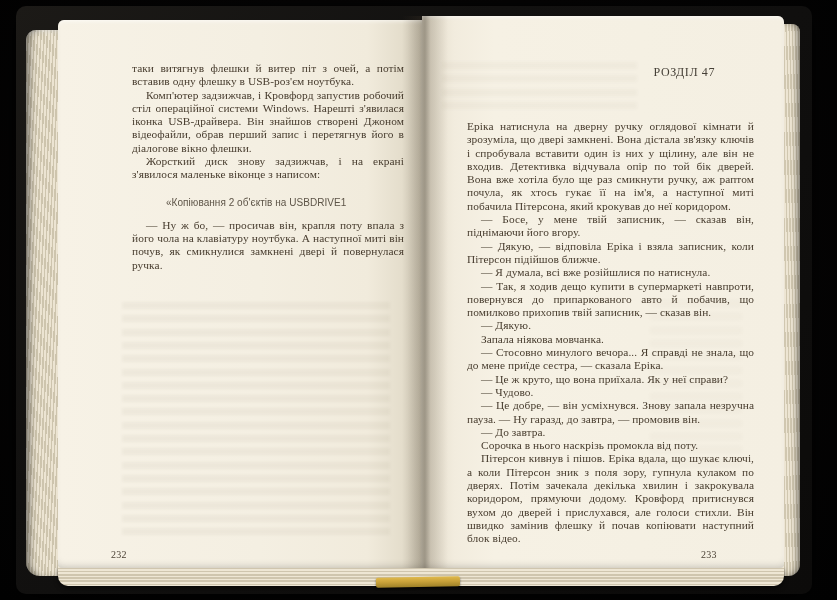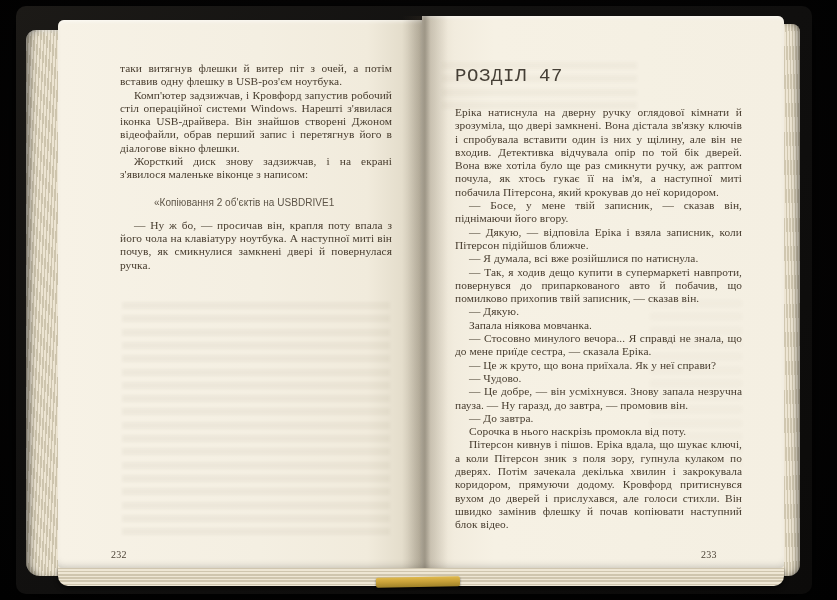--- a/index.html
+++ b/index.html
@@ -58,36 +58,37 @@
   .gutter-shadow{
     position:absolute;left:402px;top:16px;width:46px;height:552px;
     background:linear-gradient(to right,rgba(70,58,44,0) 0%,rgba(70,58,44,.22) 38%,rgba(50,42,32,.34) 50%,rgba(70,58,44,.18) 62%,rgba(70,58,44,0) 100%);
     pointer-events:none;
   }
   
   .page-text{
     position:absolute;color:#473c2e;
     font-size:11.4px;line-height:13.3px;text-align:justify;
     letter-spacing:.05px;
+    margin-left:12px;
   }
   .text-left{left:120px;top:62px;width:272px;}
-  .text-right{left:455px;top:106px;width:287px;}
+  .text-right{left:455px;top:120px;width:287px;}
   .para{margin:0;text-indent:14px;}
   .para.no-indent{text-indent:0;}
   .copy-dialog{
     margin:13px 0 9px 34px;
     font-family:Liberation Sans, sans-serif;
     font-size:10px;line-height:15px;color:#5d5447;
     text-align:left;text-indent:0;
   }
   .chapter-heading{
     position:absolute;left:455px;top:65px;width:260px;
-    text-align:left;
-    font-family:Liberation Mono, monospace;
-    font-size:19px;letter-spacing:.6px;color:#453f36;
+    text-align:right;
+    font-family:Liberation Serif, serif;
+    font-size:12px;letter-spacing:.6px;color:#453f36;
   }
   .page-number{
     position:absolute;font-size:10px;color:#4a4034;letter-spacing:.3px;
   }
   .page-number-left{left:111px;top:549px;}
   .page-number-right{left:701px;top:549px;}
   
   .bleed{
     position:absolute;pointer-events:none;
     background:repeating-linear-gradient(180deg,rgba(128,115,94,.12) 0 7px,rgba(128,115,94,0) 7px 13.3px);

